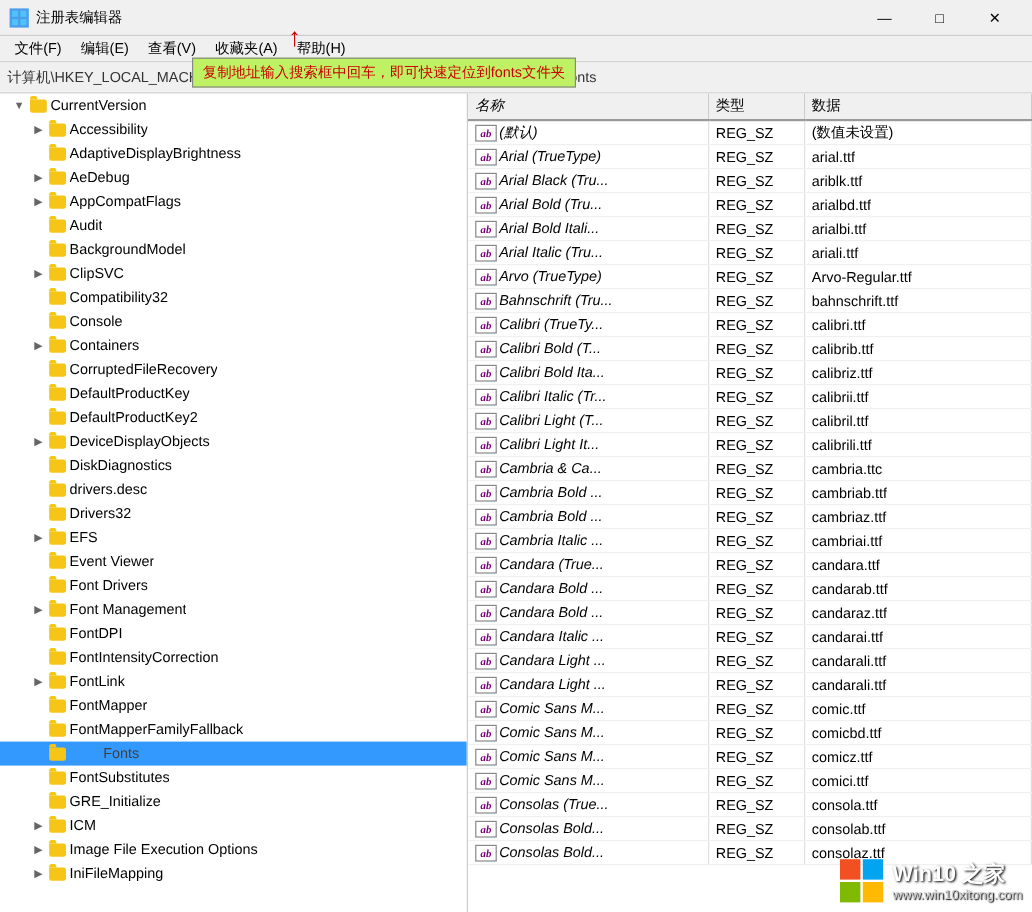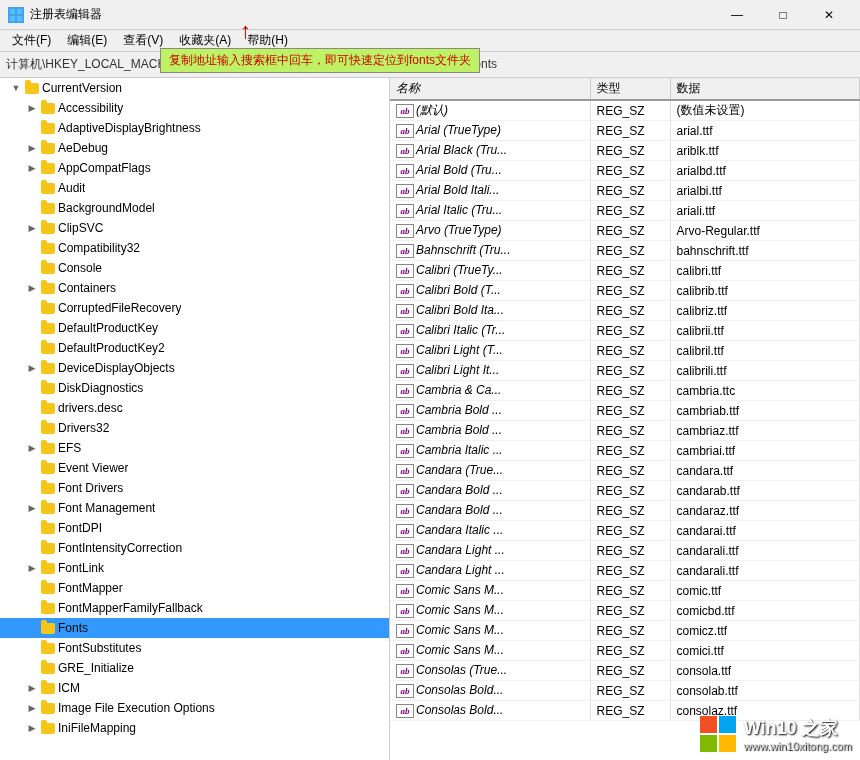--- a/index.html
+++ b/index.html
@@ -124,21 +124,21 @@
 
     .tree-item {
       display: flex;
       align-items: center;
       height: 20px;
       cursor: pointer;
       white-space: nowrap;
       padding-right: 4px;
     }
     .tree-item.selected { background: #3399ff; color: #fff; }
-    .tree-item.selected .tree-label { color: #000000; }
+    .tree-item.selected .tree-label { color: #404040; margin-left: 28px; }
 
     .tree-expand {
       width: 16px;
       min-width: 16px;
       display: flex;
       align-items: center;
       justify-content: center;
       font-size: 9px;
       color: #666;
     }

